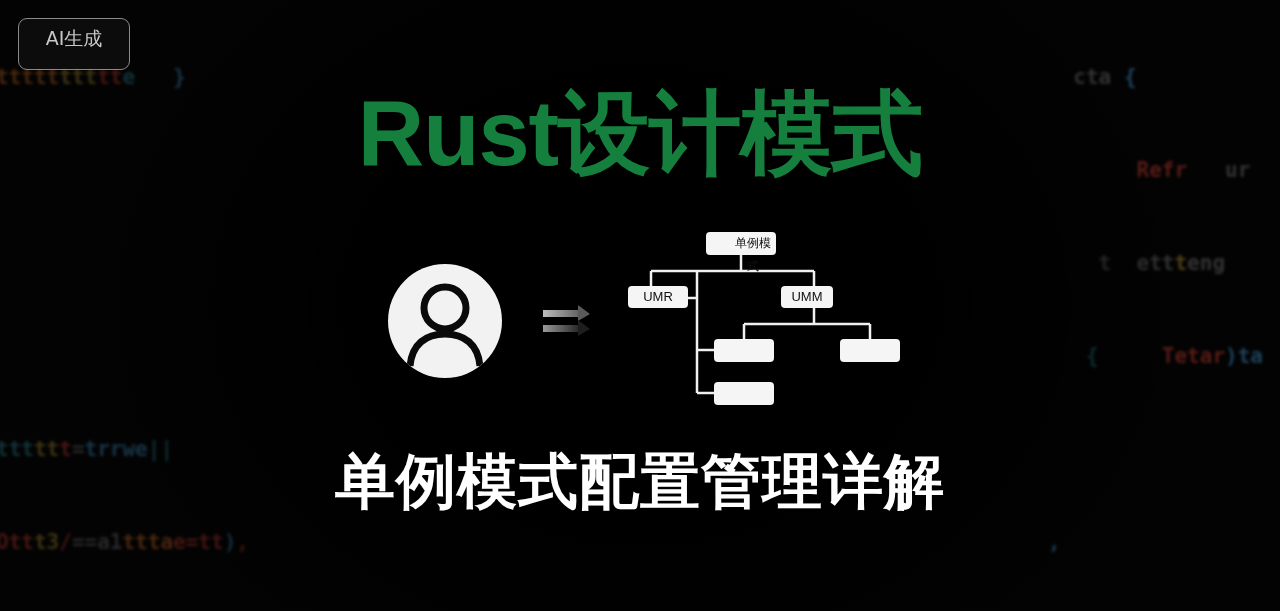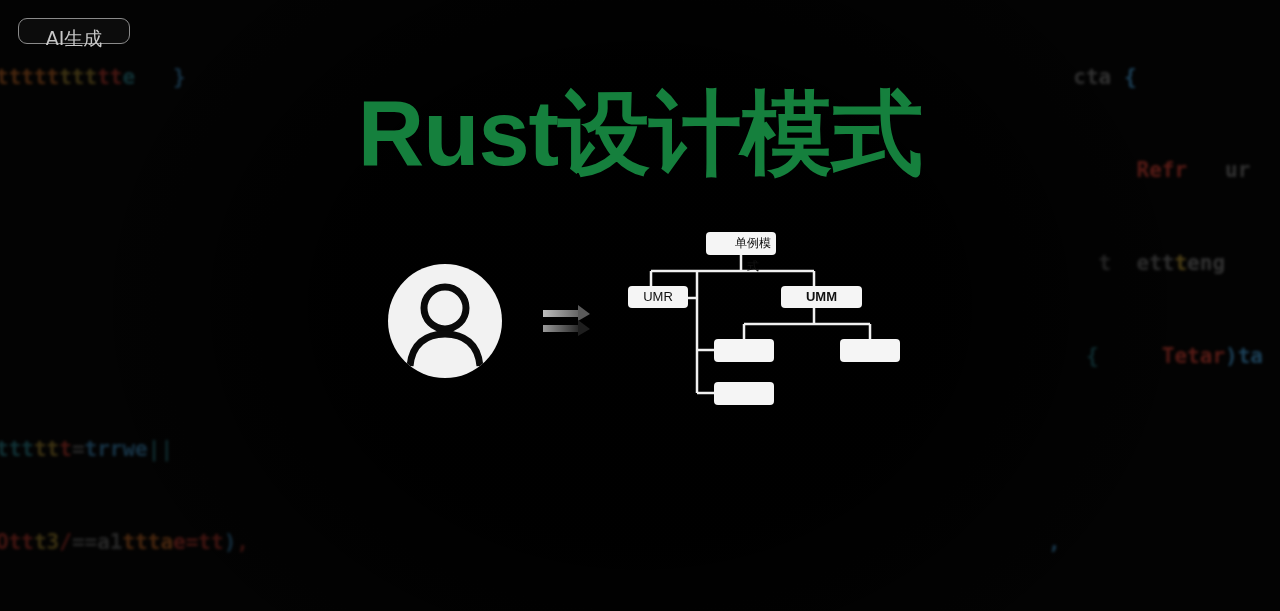--- a/index.html
+++ b/index.html
@@ -32,21 +32,21 @@
 
   .vignette {
     position: absolute; inset: 0;
     background: radial-gradient(ellipse 42% 70% at 50% 50%, rgba(0,0,0,0.97) 55%, rgba(0,0,0,0.35) 100%);
     pointer-events: none;
   }
 
   
   .ai-badge {
     position: absolute; left: 18px; top: 18px;
-    width: 112px; height: 26px; box-sizing: border-box;
+    width: 112px; height: 52px; box-sizing: border-box;
     border: 1.5px solid #8a8a8a; border-radius: 9px;
     color: #c8c8c8; font-size: 19px; line-height: 39px; text-align: center;
     background: rgba(20,20,20,0.55);
   }
 
   
   .title {
     position: absolute; left: 0; width: 1280px; top: 68px;
     text-align: center;
     font-family: "Liberation Sans", sans-serif;
@@ -69,21 +69,21 @@
   .diagram { position: absolute; left: 600px; top: 220px; width: 320px; height: 200px; }
   .diagram svg.lines { position: absolute; left: 0; top: 0; }
   .node {
     position: absolute; box-sizing: border-box;
     background: #f5f5f5; border-radius: 4px;
     color: #111; font-size: 13px; text-align: center;
     font-family: "Liberation Sans", sans-serif;
   }
   .node-root { left: 106px; top: 12px; width: 70px; height: 23px; line-height: 23px; font-size: 12px; padding-left: 24px; }
   .node-umr { left: 28px; top: 66px; width: 60px; height: 22px; line-height: 22px; }
-  .node-umm { left: 181px; top: 66px; width: 81px; height: 22px; line-height: 22px; font-weight: bold; }
+  .node-umm { left: 181px; top: 66px; width: 52px; height: 22px; line-height: 22px; }
   .node-c1 { left: 114px; top: 119px; width: 60px; height: 23px; }
   .node-c2 { left: 240px; top: 119px; width: 60px; height: 23px; }
   .node-c3 { left: 114px; top: 162px; width: 60px; height: 23px; }
 
   
   .subtitle {
     position: absolute; left: 0; width: 1280px; top: 442px;
     text-align: center; color: #ffffff;
     font-family: "Liberation Sans", sans-serif;
     font-weight: bold; font-size: 60px; line-height: 80px;
@@ -193,13 +193,14 @@
       </g>
     </svg>
     <div class="node node-root">单例模式</div>
     <div class="node node-umr">UMR</div>
     <div class="node node-umm">UMM</div>
     <div class="node node-c1"></div>
     <div class="node node-c2"></div>
     <div class="node node-c3"></div>
   </div>
 
+  <div class="subtitle">单例模式配置管理详解</div>
 </div>
 
 </body></html>

